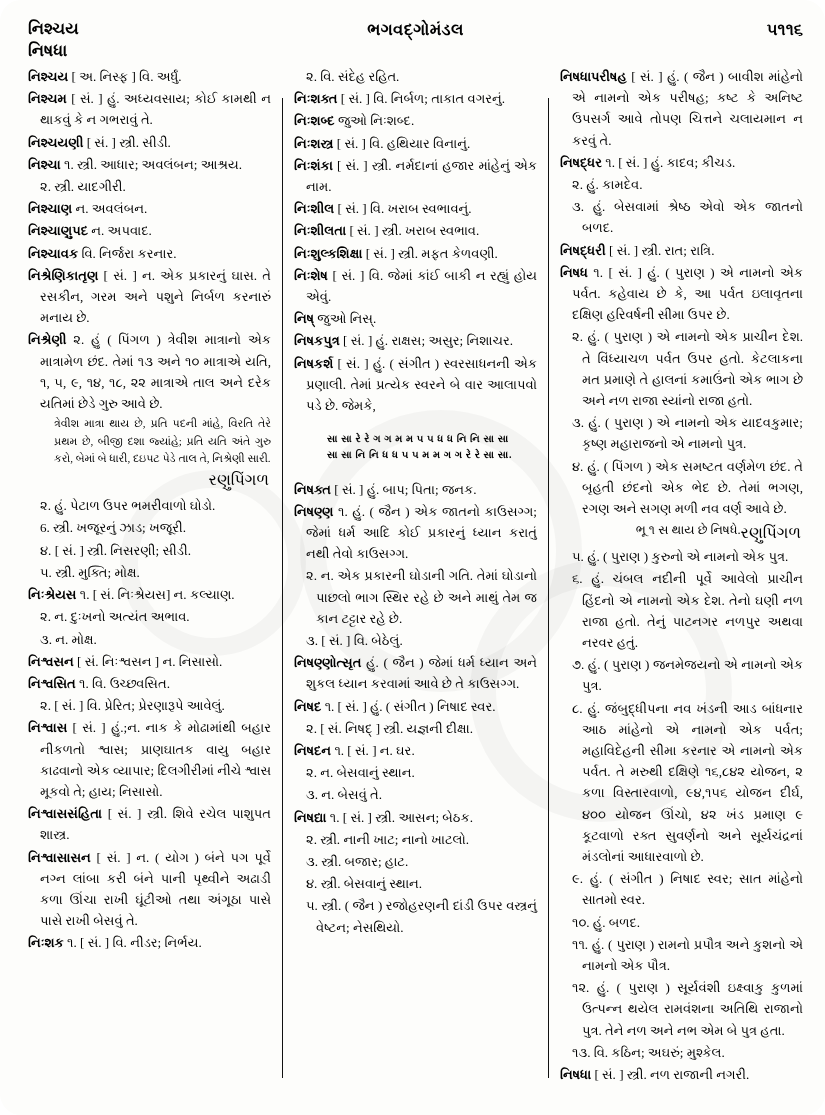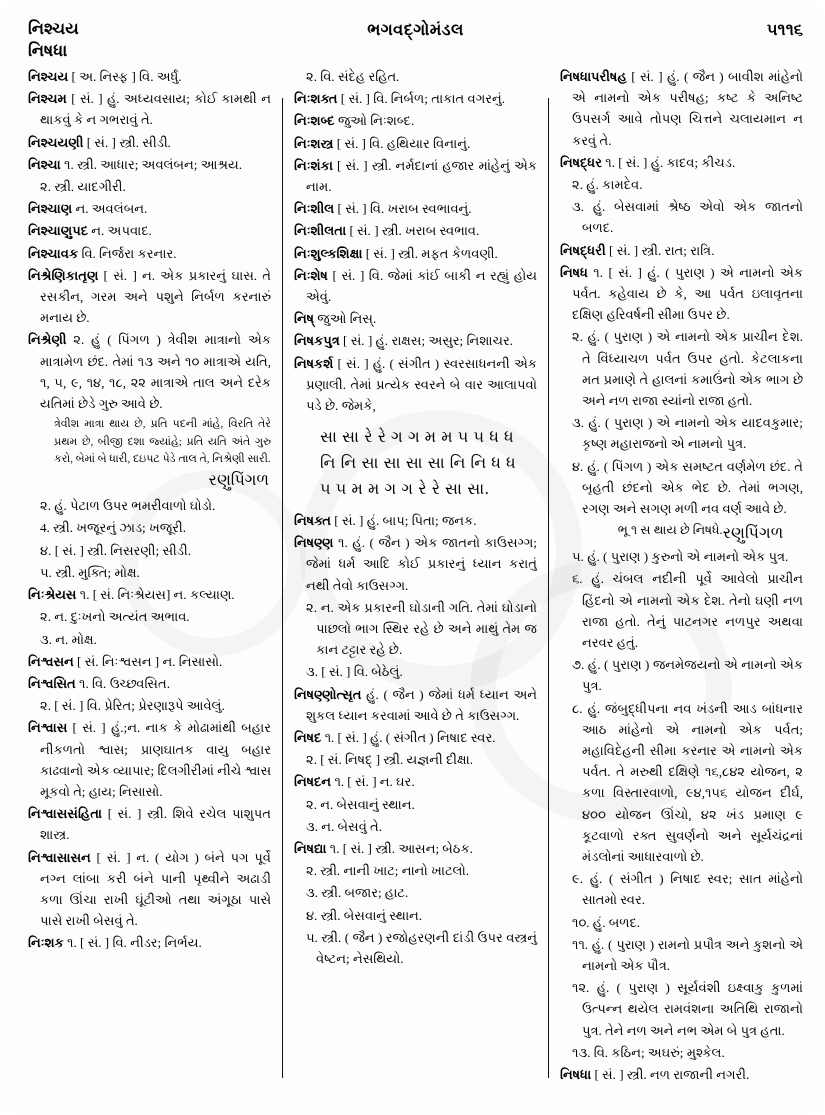--- a/index.html
+++ b/index.html
@@ -110,24 +110,25 @@
     font-size: 11px;
     line-height: 1.58;
   }
   .attrib {
     text-align: right;
     font-size: 16px;
     margin: 0 0 2px 0;
     padding-right: 2px;
   }
   .notation {
-    margin: 8px;
+    margin: 15px;
     padding-left: 18px;
     letter-spacing: 0.6px;
-    font-size: 16px;
+    font-size: 10px;
+    font-weight: bold;
   }
   .inline-note {
     margin: 0;
     padding-left: 40px;
     font-size: 12.6px;
   }
 </style>
 </head>
 <body>
 
@@ -154,21 +155,21 @@
         <p class="entry"><span class="hw">નિશ્ચા</span><span> ૧. સ્ત્રી. આધાર; અવલંબન; આશ્રય.</span></p>
         <p class="sense">૨. સ્ત્રી. યાદગીરી.</p>
         <p class="entry"><span class="hw">નિશ્ચાણ</span><span> ન. અવલંબન.</span></p>
         <p class="entry"><span class="hw">નિશ્ચાણુપદ</span><span> ન. અપવાદ.</span></p>
         <p class="entry"><span class="hw">નિશ્ચાવક</span><span> વિ. નિર્જરા કરનાર.</span></p>
         <p class="entry"><span class="hw">નિશ્રેણિકાતૃણ</span><span> [ સં. ] ન. એક પ્રકારનું ઘાસ. તે રસકીન, ગરમ અને પશુને નિર્બળ કરનારું મનાય છે.</span></p>
         <p class="entry"><span class="hw">નિશ્રેણી</span><span> ૨. હું ( પિંગળ ) ત્રેવીશ માત્રાનો એક માત્રામેળ છંદ. તેમાં ૧૩ અને ૧૦ માત્રાએ યતિ, ૧, ૫, ૯, ૧૪, ૧૮, ૨૨ માત્રાએ તાલ અને દરેક યતિમાં છેડે ગુરુ આવે છે.</span></p>
         <p class="verse">ત્રેવીશ માત્રા થાય છે, પ્રતિ પદની માંહે, વિરતિ તેરે પ્રથમ છે, બીજી દશા જ્યાંહે; પ્રતિ યતિ અંતે ગુરુ કરો, બેમાં બે ધારી, દઇપટ પેડે તાલ તે, નિશ્રેણી સારી.</p>
         <p class="attrib">રણુપિંગળ</p>
         <p class="sense">૨. હું. પેટાળ ઉપર ભમરીવાળો ઘોડો.</p>
-        <p class="sense">4. સ્ત્રી. ખજૂરનું ઝાડ; ખજૂરી.</p>
+        <p class="sense">6. સ્ત્રી. ખજૂરનું ઝાડ; ખજૂરી.</p>
         <p class="sense">૪. [ સં. ] સ્ત્રી. નિસરણી; સીડી.</p>
         <p class="sense">૫. સ્ત્રી. મુક્તિ; મોક્ષ.</p>
         <p class="entry"><span class="hw">નિઃશ્રેયસ</span><span> ૧. [ સં. નિઃશ્રેયસ] ન. કલ્યાણ.</span></p>
         <p class="sense">૨. ન. દુઃખનો અત્યંત અભાવ.</p>
         <p class="sense">૩. ન. મોક્ષ.</p>
         <p class="entry"><span class="hw">નિશ્વસન</span><span> [ સં. નિઃશ્વસન ] ન. નિસાસો.</span></p>
         <p class="entry"><span class="hw">નિશ્વસિત</span><span> ૧. વિ. ઉચ્છ્વસિત.</span></p>
         <p class="sense">૨. [ સં. ] વિ. પ્રેરિત; પ્રેરણારૂપે આવેલું.</p>
         <p class="entry"><span class="hw">નિશ્વાસ</span><span> [ સં. ] હું.;ન. નાક કે મોઢામાંથી બહાર નીકળતો શ્વાસ; પ્રાણઘાતક વાયુ બહાર કાઢવાનો એક વ્યાપાર; દિલગીરીમાં નીચે શ્વાસ મૂકવો તે; હાય; નિસાસો.</span></p>
         <p class="entry"><span class="hw">નિશ્વાસસંહિતા</span><span> [ સં. ] સ્ત્રી. શિવે રચેલ પાશુપત શાસ્ત્ર.</span></p>
@@ -210,21 +211,21 @@
     <div class="col col-3">
         <p class="entry"><span class="hw">નિષધાપરીષહ</span><span> [ સં. ] હું. ( જૈન ) બાવીશ માંહેનો એ નામનો એક પરીષહ; કષ્ટ કે અનિષ્ટ ઉપસર્ગ આવે તોપણ ચિત્તને ચલાયમાન ન કરવું તે.</span></p>
         <p class="entry"><span class="hw">નિષદ્ધર</span><span> ૧. [ સં. ] હું. કાદવ; કીચડ.</span></p>
         <p class="sense">૨. હું. કામદેવ.</p>
         <p class="sense">૩. હું. બેસવામાં શ્રેષ્ઠ એવો એક જાતનો બળદ.</p>
         <p class="entry"><span class="hw">નિષદ્ધરી</span><span> [ સં. ] સ્ત્રી. રાત; રાત્રિ.</span></p>
         <p class="entry"><span class="hw">નિષધ</span><span> ૧. [ સં. ] હું. ( પુરાણ ) એ નામનો એક પર્વત. કહેવાય છે કે, આ પર્વત ઇલાવૃતના દક્ષિણ હરિવર્ષની સીમા ઉપર છે.</span></p>
         <p class="sense">૨. હું. ( પુરાણ ) એ નામનો એક પ્રાચીન દેશ. તે વિંધ્યાચળ પર્વત ઉપર હતો. કેટલાકના મત પ્રમાણે તે હાલનાં કમાઉંનો એક ભાગ છે અને નળ રાજા સ્યાંનો રાજા હતો.</p>
         <p class="sense">૩. હું. ( પુરાણ ) એ નામનો એક યાદવકુમાર; કૃષ્ણ મહારાજનો એ નામનો પુત્ર.</p>
         <p class="sense">૪. હું. ( પિંગળ ) એક સમષ્ટત વર્ણમેળ છંદ. તે બૃહતી છંદનો એક ભેદ છે. તેમાં ભગણ, રગણ અને સગણ મળી નવ વર્ણ આવે છે.</p>
-        <div style="display: flex; justify-content: center;">
+        <div style="display: flex; justify-content: flex-end;">
           <p class="inline-note">ભૂ ૧ સ થાય છે નિષધે.</p>
           <p class="attrib" style="margin: 0px;">રણુપિંગળ</p>
         </div>
         <p class="sense">૫. હું. ( પુરાણ ) કુરુનો એ નામનો એક પુત્ર.</p>
         <p class="sense">૬. હું. ચંબલ નદીની પૂર્વે આવેલો પ્રાચીન હિંદનો એ નામનો એક દેશ. તેનો ઘણી નળ રાજા હતો. તેનું પાટનગર નળપુર અથવા નરવર હતું.</p>
         <p class="sense">૭. હું. ( પુરાણ ) જનમેજયનો એ નામનો એક પુત્ર.</p>
         <p class="sense">૮. હું. જંબુદ્ધીપના નવ ખંડની આડ બાંધનાર આઠ માંહેનો એ નામનો એક પર્વત; મહાવિદેહની સીમા કરનાર એ નામનો એક પર્વત. તે મરુથી દક્ષિણે ૧૬,૮૪૨ યોજન, ૨ કળા વિસ્તારવાળો, ૯૪,૧૫૬ યોજન દીર્ઘ, ૪૦૦ યોજન ઊંચો, ૪૨ ખંડ પ્રમાણ ૯ કૂટવાળો રક્ત સુવર્ણનો અને સૂર્યચંદ્રનાં મંડલોનાં આધારવાળો છે.</p>
         <p class="sense">૯. હું. ( સંગીત ) નિષાદ સ્વર; સાત માંહેનો સાતમો સ્વર.</p>
         <p class="sense">૧૦. હું. બળદ.</p>
         <p class="sense">૧૧. હું. ( પુરાણ ) રામનો પ્રપૌત્ર અને કુશનો એ નામનો એક પૌત્ર.</p>

